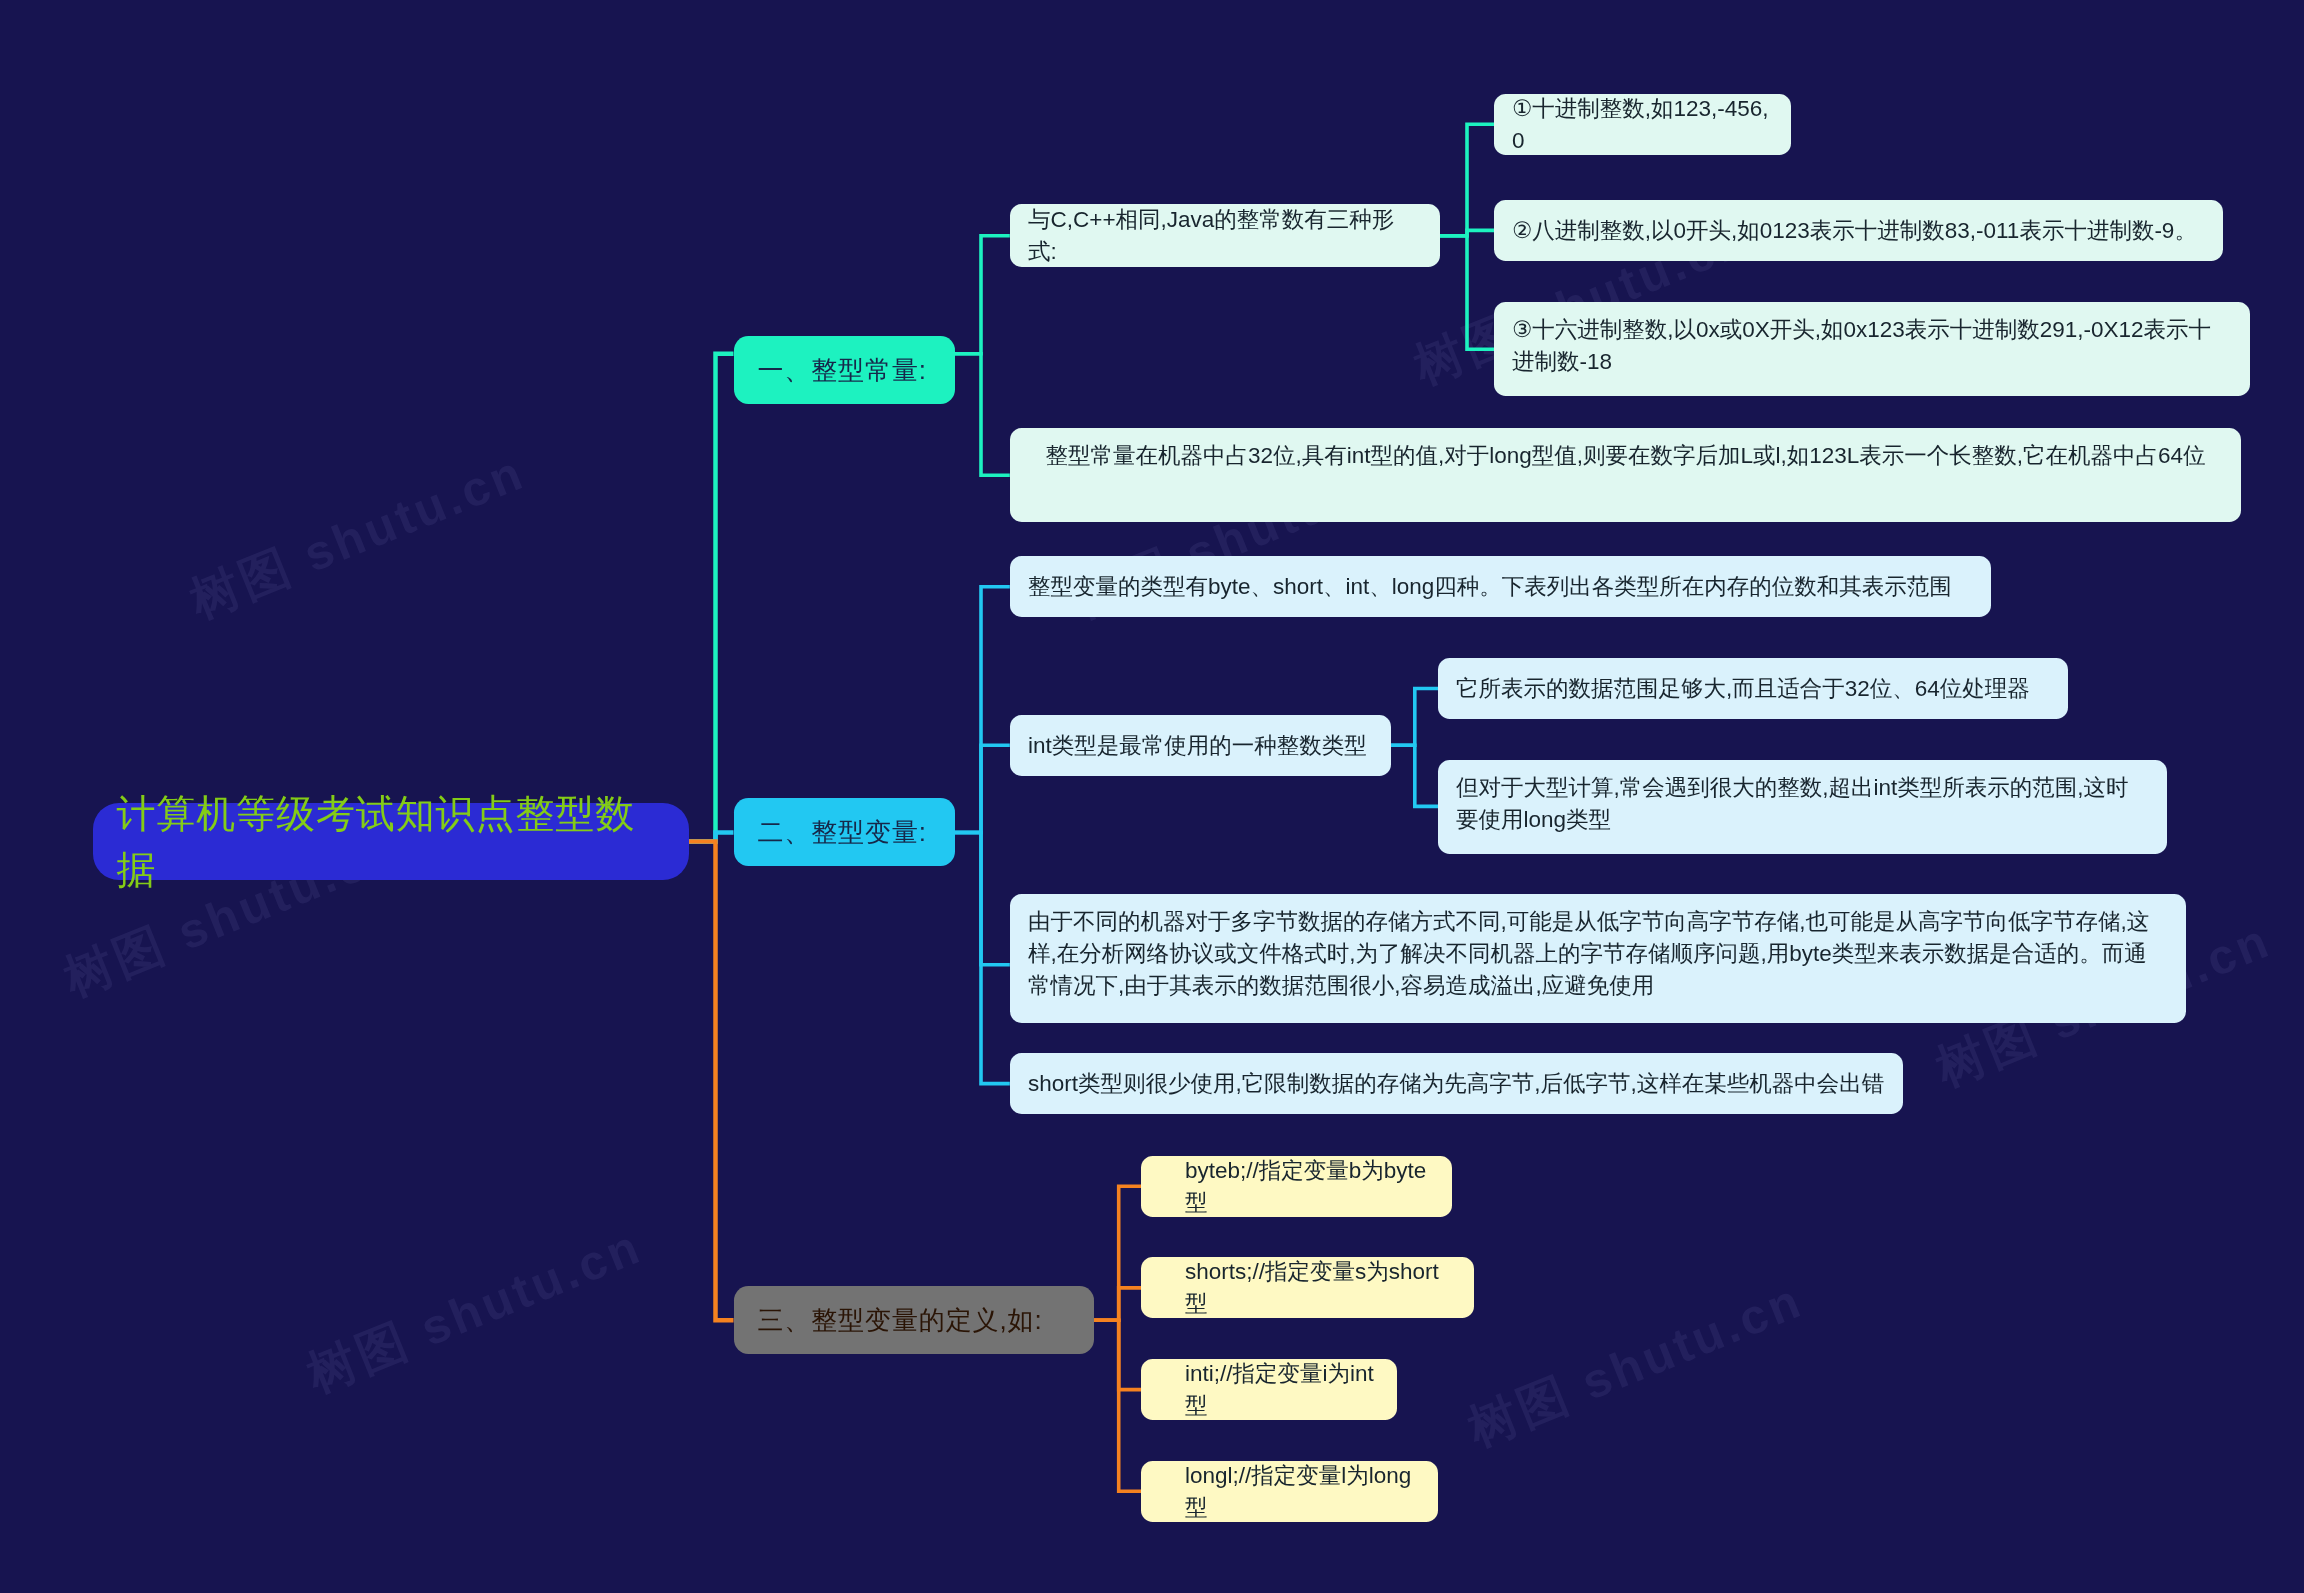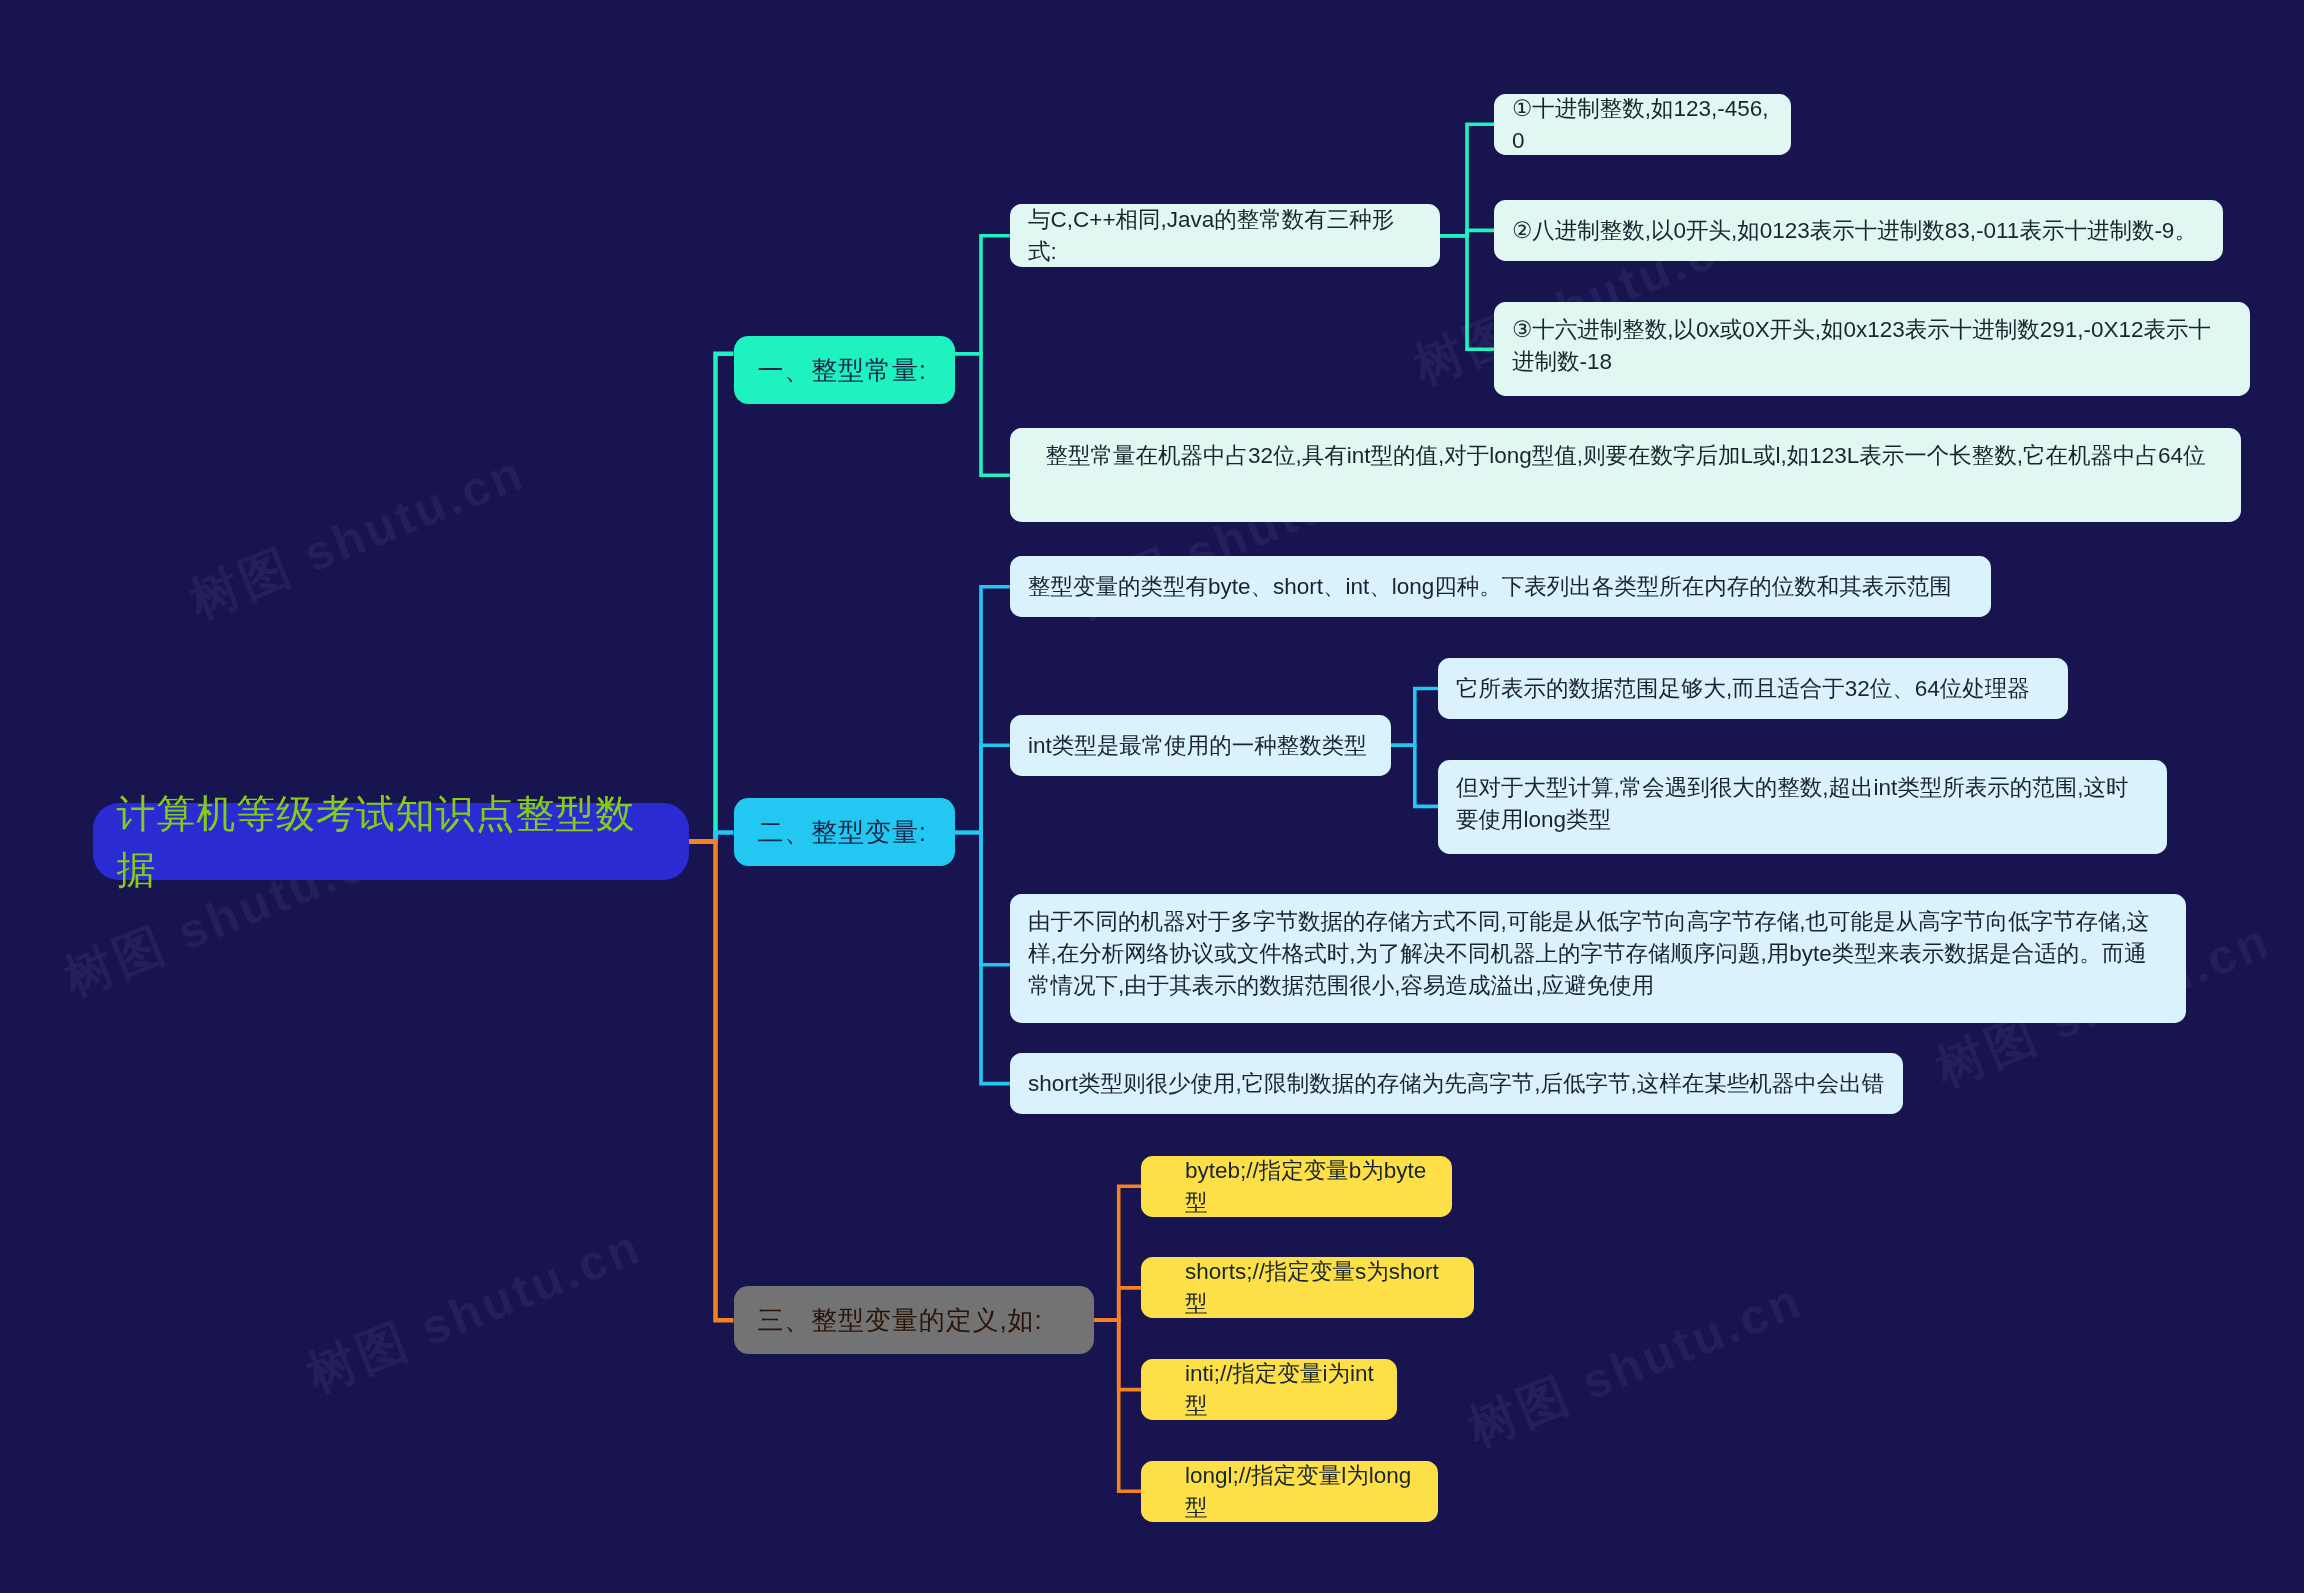--- a/index.html
+++ b/index.html
@@ -94,21 +94,21 @@
   }
 
   .leaf {
     font-size: 22.5px;
     padding: 11.7px 18px;
     border-radius: 11.7px;
     color: #18252E;
   }
   .leaf-green  { background: #E0F8F1; }
   .leaf-blue   { background: #DAF2FC; }
-  .leaf-orange { background: #fde047; padding-left: 44px; }
+  .leaf-orange { background: #fef9c3; padding-left: 44px; }
 
   .multiline { align-items: flex-start; justify-content: center; }
 </style>
 </head>
 <body>
 
 <div id="canvas">
 
   <div id="watermarks">
       <div class="wm" style="left: 180px; top: 504px; color: rgb(38, 35, 96);">树图 shutu.cn</div>

